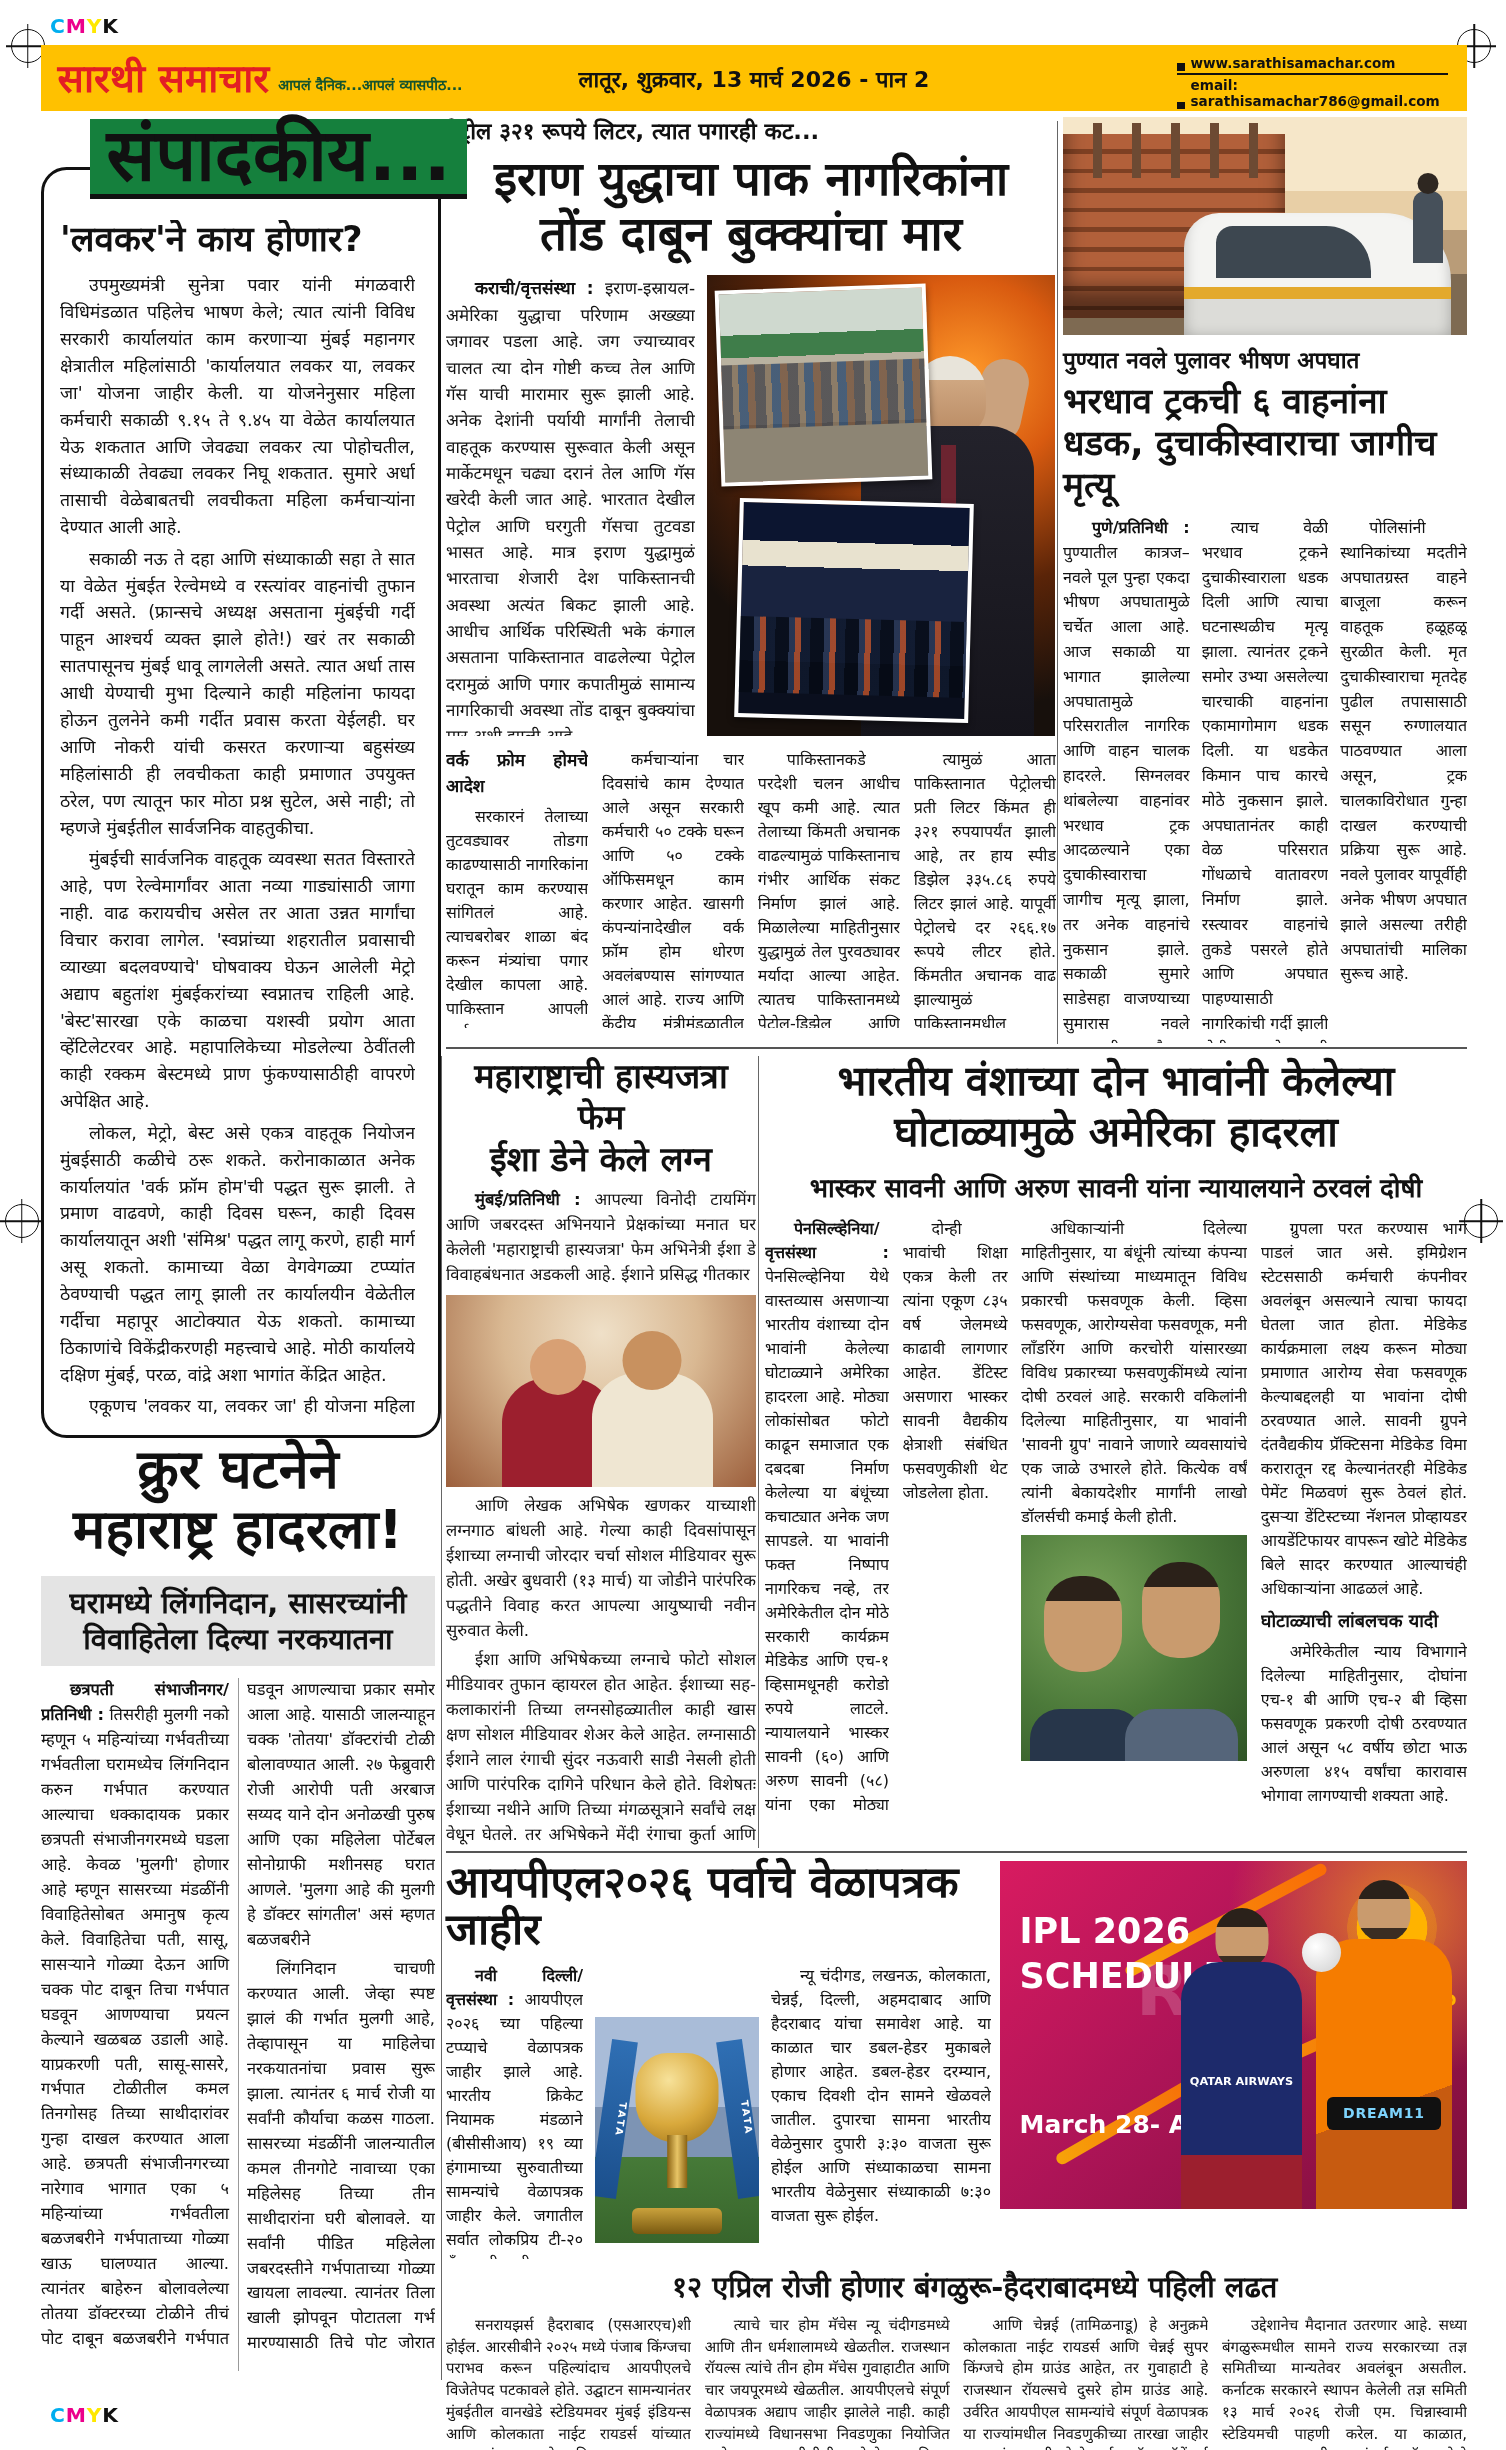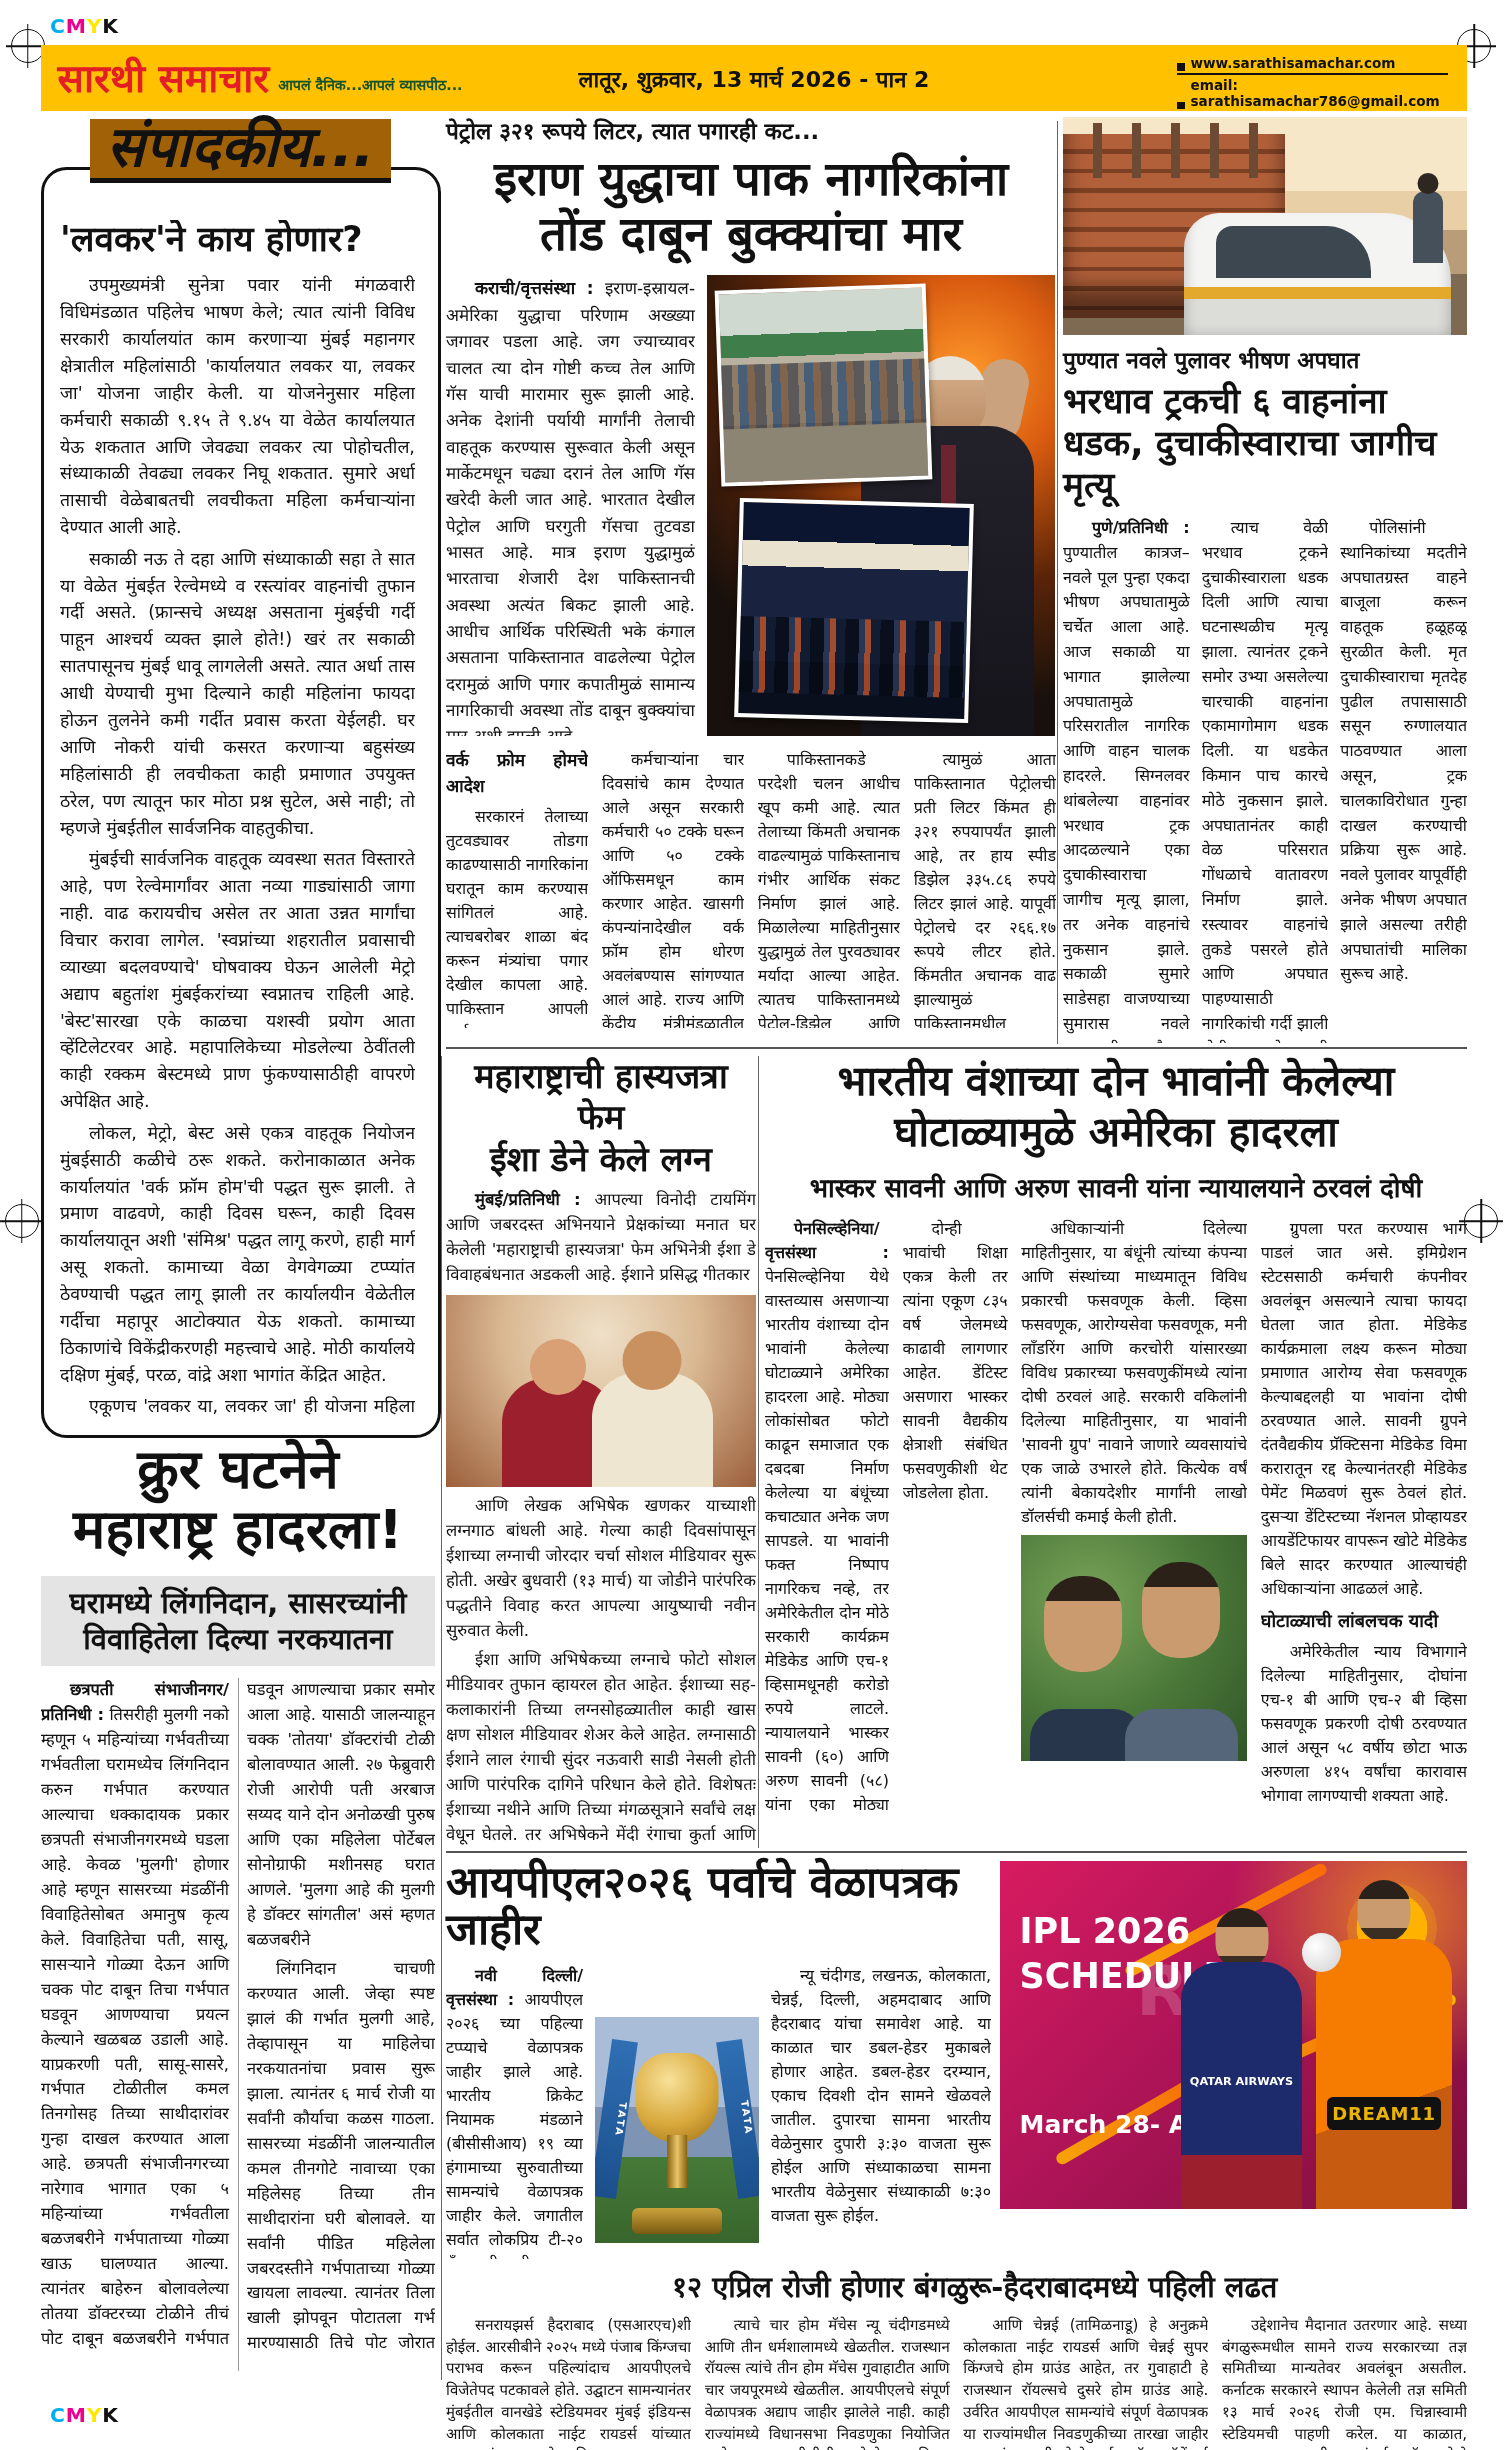--- a/index.html
+++ b/index.html
@@ -26,22 +26,22 @@
 
   
   .bodytext{font-size:16.6px;line-height:1.5;text-align:justify;color:#111;}
   .bodytext p{margin:0 0 4.5px 0;text-indent:29px;}
   .byline{font-weight:bold;}
   .vrule{position:absolute;width:0.8px;background:#666;}
   .hrule{position:absolute;height:1.5px;background:#555;}
 
   
   .edit-box{position:absolute;left:41px;top:167px;width:394px;height:1265px;border:3px solid #111;border-radius:25.6px;}
-  .edit-title{position:absolute;left:90px;top:119px;z-index:2;background:#a16207;padding:0 16.6px 3px 16.6px;
-    font-size:56px;font-weight:900;font-style:italic;line-height:1.0;border-bottom:5.3px solid #111;}
+  .edit-title{position:absolute;left:90px;top:119px;z-index:2;background:#15803d;padding:0 16.6px 3px 16.6px;
+    font-size:72px;font-weight:900;line-height:1.0;border-bottom:5.3px solid #111;}
   .edit-inner{position:absolute;left:60px;top:220px;width:355px;height:1198px;overflow:hidden;}
   .edit-head{font-size:35px;font-weight:900;margin:0 0 13.6px 0;line-height:1.1;}
   .edit-inner .bodytext{font-size:17.7px;line-height:1.52;}
 
   
   .iran{position:absolute;left:446px;top:119px;width:610px;}
   .kicker{font-size:22.6px;font-weight:bold;line-height:1.15;}
   .iran-head{font-size:47px;font-weight:900;text-align:center;line-height:1.18;margin-top:6px;}
   .iran-top{display:flex;gap:12px;margin-top:13.6px;}
   .iran-lead{width:249px;height:461px;overflow:hidden;}
@@ -170,21 +170,21 @@
   .player .head{position:absolute;left:50%;transform:translateX(-50%);top:0;width:53px;height:62px;border-radius:27px;
      background:linear-gradient(180deg,#2a211a 0 30%,#c99b6e 30% 78%,#3a2d22 78%);}
   .player .body{position:absolute;left:0;top:54px;width:100%;height:276px;border-radius:38px 38px 0 0;}
   .kohli{left:181px;width:121px;height:301px;}
   .kohli .body{background:linear-gradient(180deg,#1d2a6b 0 70%,#9c1f2e 70%);}
   .jersey-label{position:absolute;left:50%;transform:translateX(-50%);color:#fff;font-weight:bold;text-align:center;}
   .kohli .jersey-label{top:113px;font-size:11.3px;width:90%;}
   .cummins{left:316px;width:136px;height:324px;}
   .cummins .body{background:linear-gradient(160deg,#f57c00 0 60%,#c75b10 60%);}
   .dream-band{position:absolute;left:8%;top:158px;width:84%;height:33px;background:#111;border-radius:6px;
-     color:#eab308;font-weight:900;font-size:18px;display:flex;align-items:center;justify-content:center;letter-spacing:0.8px;}
+     color:#7dd3fc;font-weight:900;font-size:14px;display:flex;align-items:center;justify-content:center;letter-spacing:0.8px;}
   .ball{position:absolute;left:-13.6px;top:48px;width:39px;height:39px;border-radius:50%;background:radial-gradient(circle at 35% 35%,#fff,#cfcfcf);}
   .cummins .head{top:-4.5px;}
 </style>
 </head>
 <body>
 
 <div id="page">
 
   <div class="crosshair" style="left:10.5px;top:29px;"></div>
   <div class="crosshair" style="left:1457px;top:29px;"></div>

